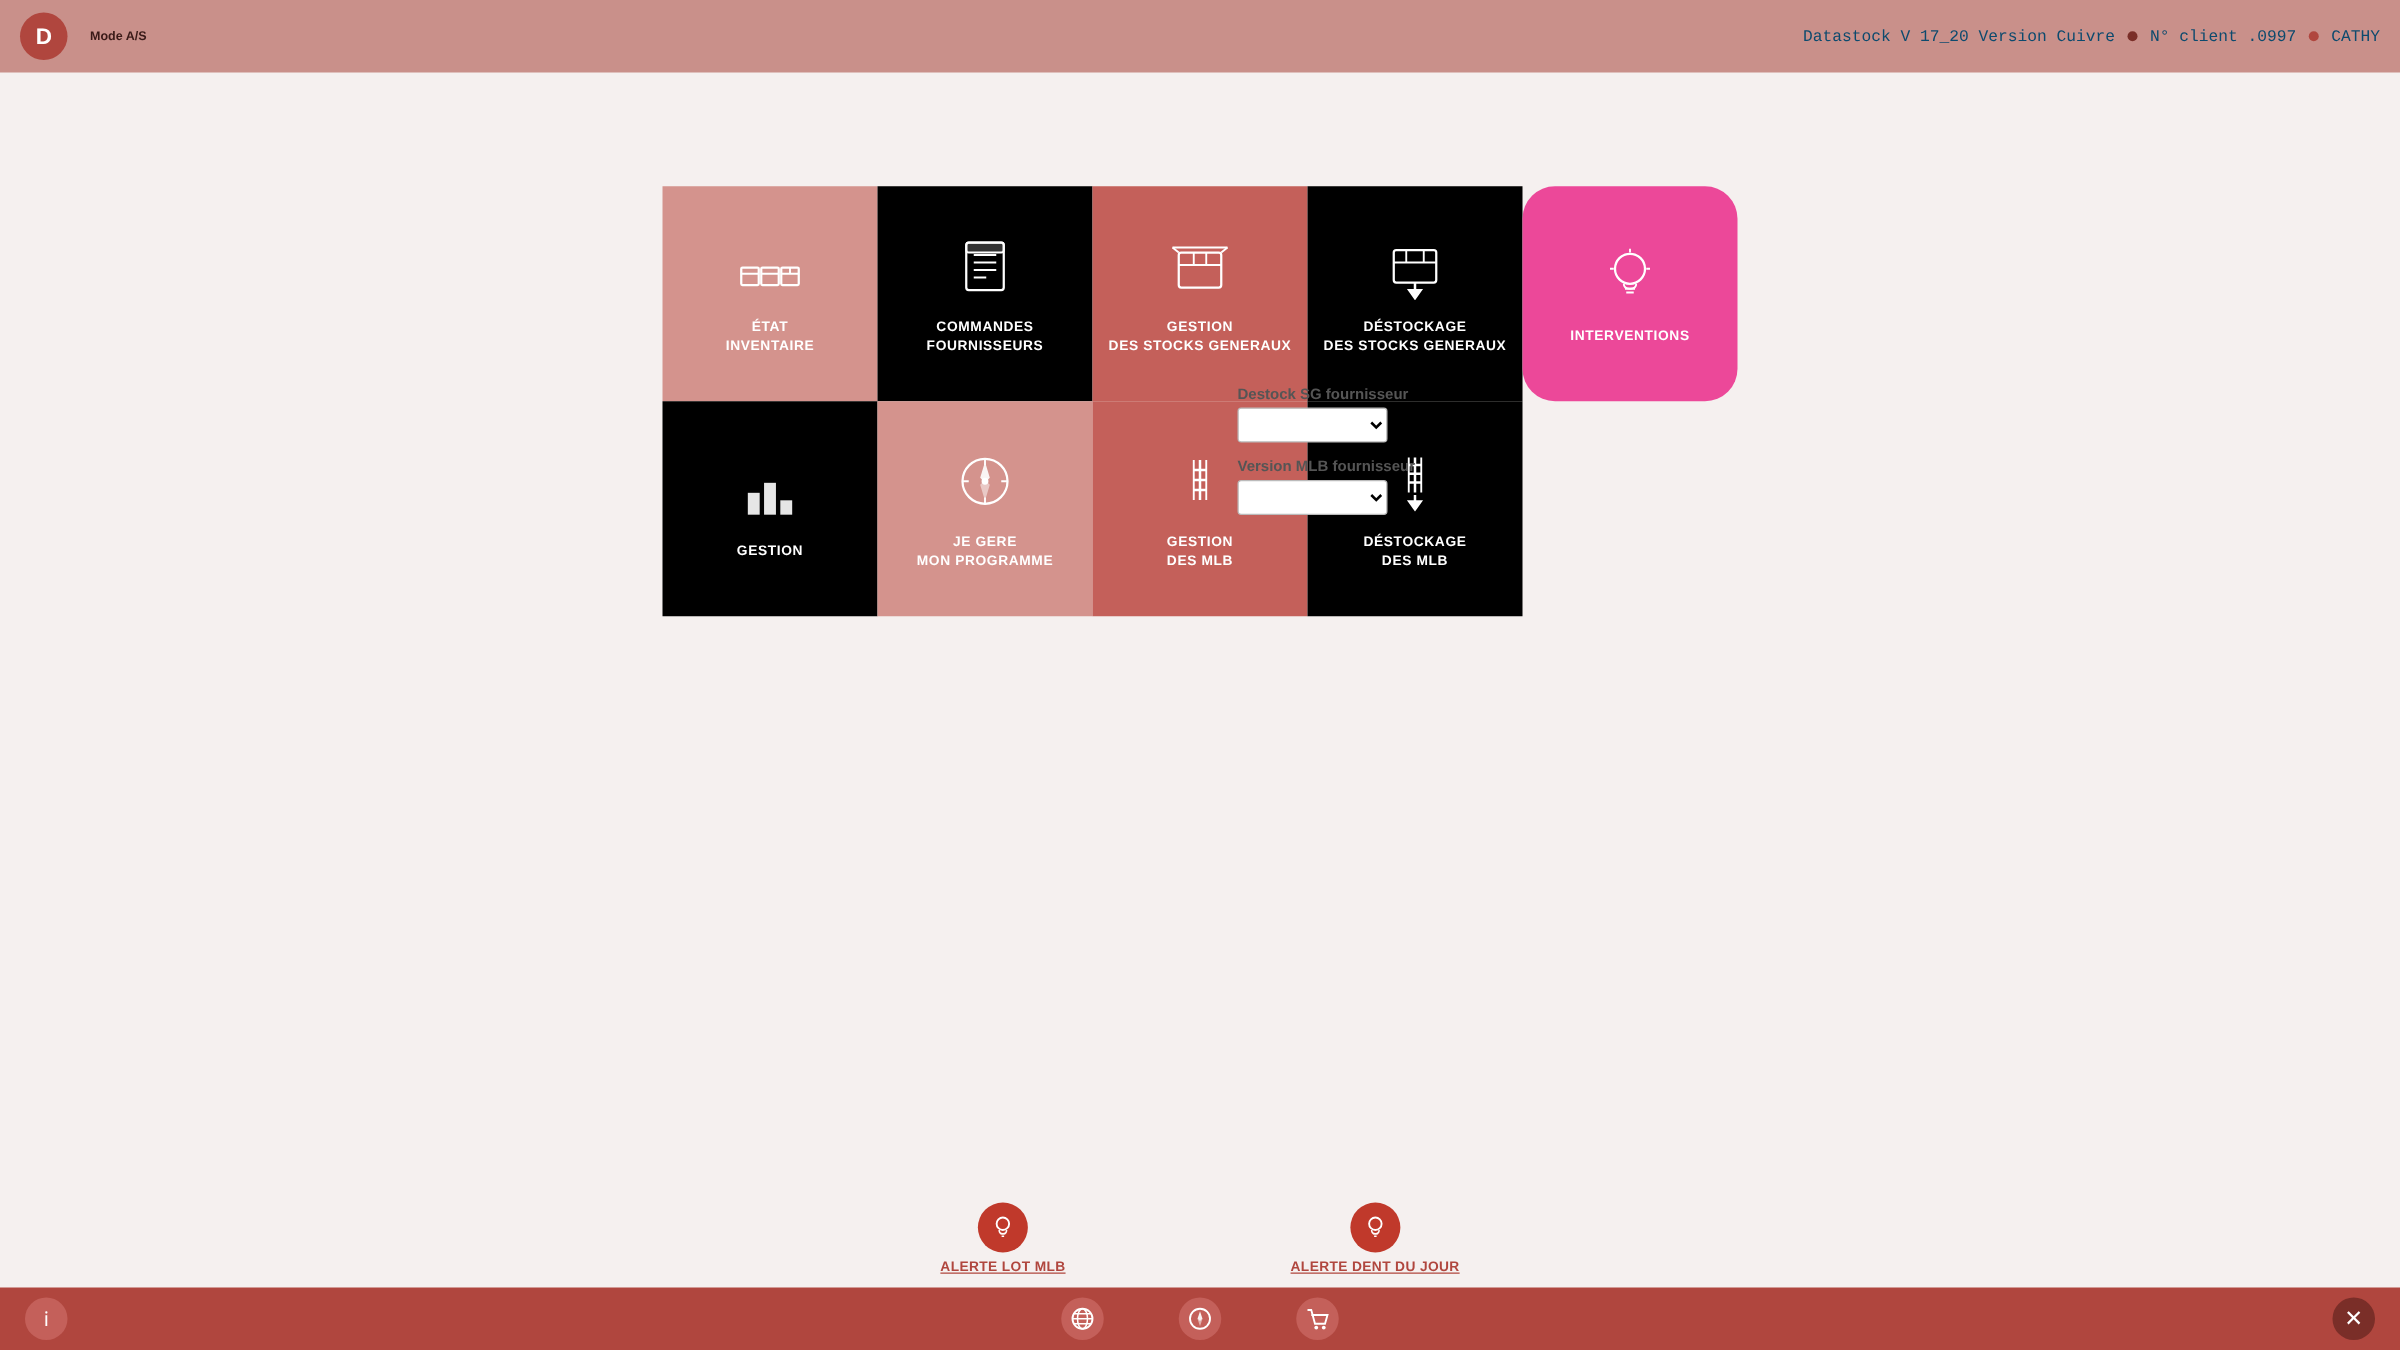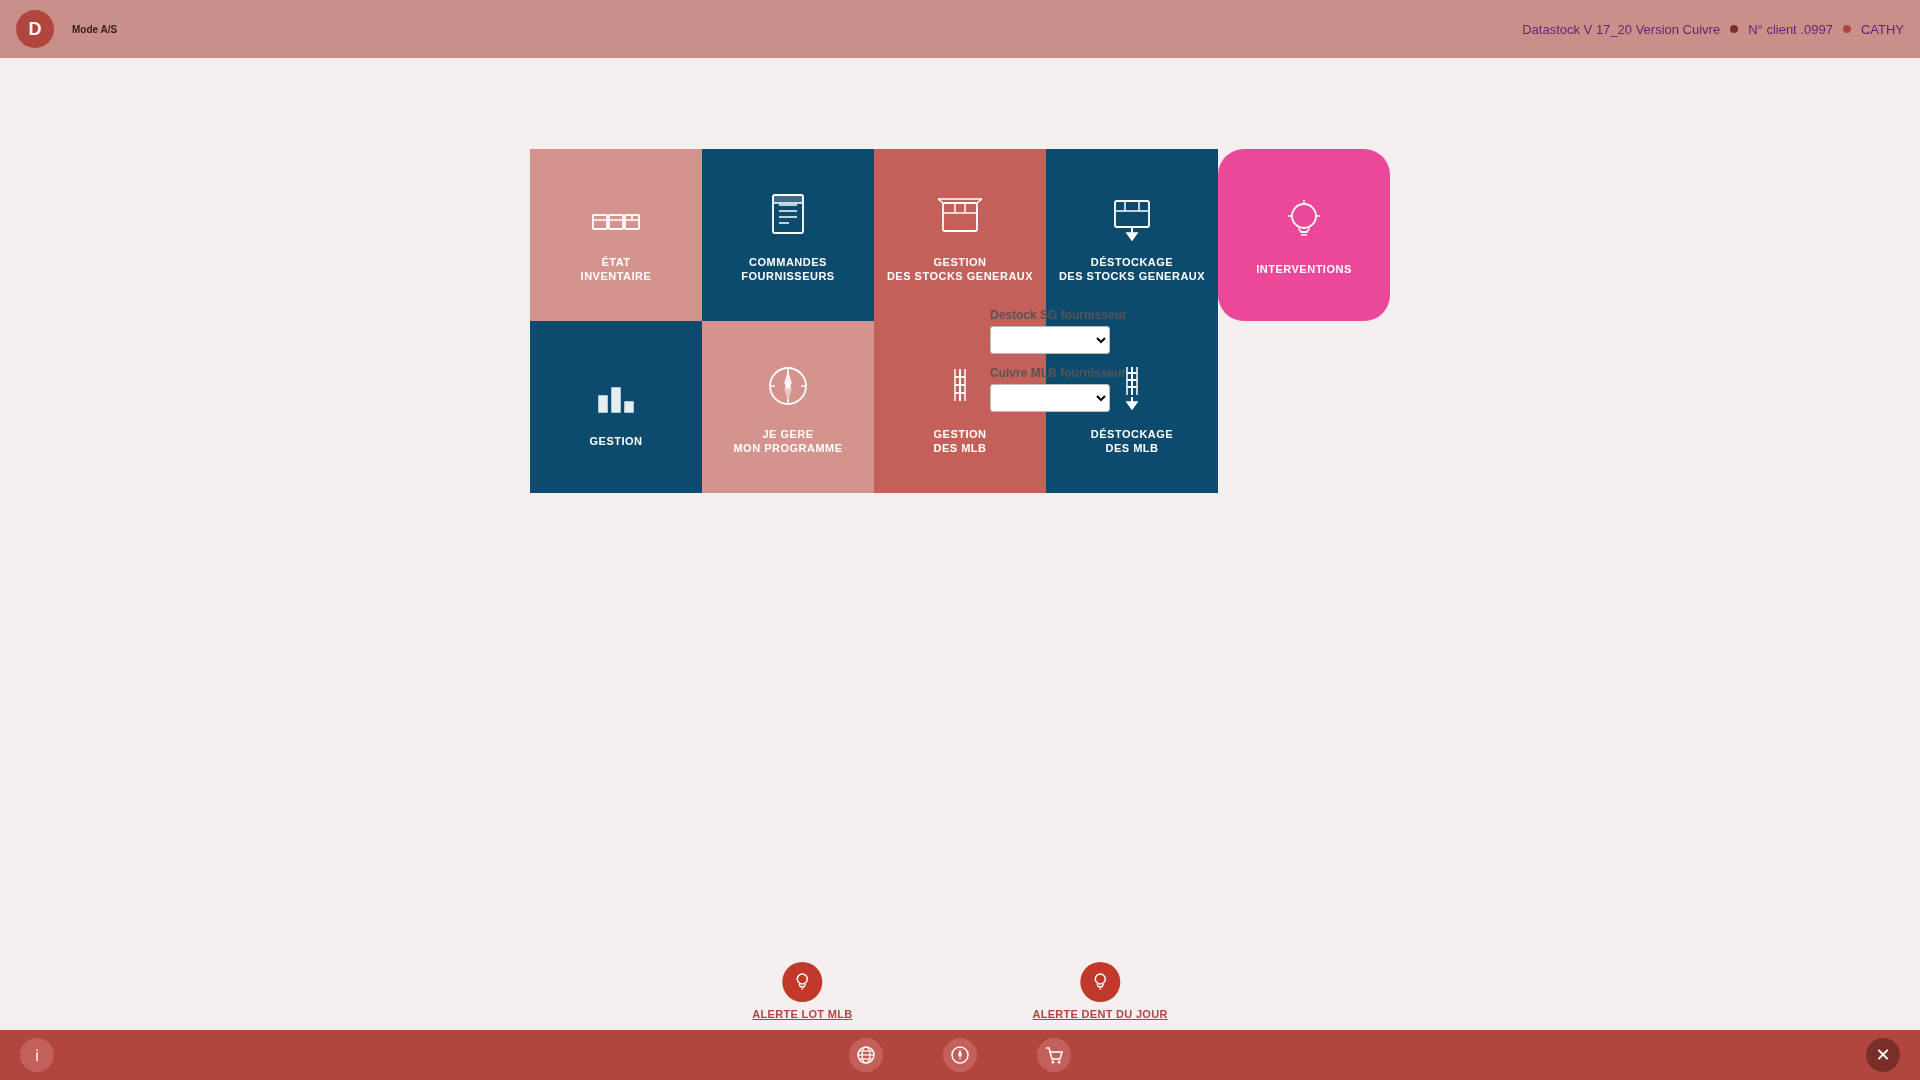--- a/index.html
+++ b/index.html
@@ -36,22 +36,23 @@
     #header-mode {
       color: #3a1a18;
       font-size: 10px;
       font-weight: 600;
     }
     #header-sep1 { flex: 1; }
     #header-info {
       display: flex;
       align-items: center;
       gap: 10px;
-      color: #701a75;
+      color: #0c4a6e;
       font-size: 13px;
+      font-family: Liberation Mono, monospace;
     }
     .dot {
       width: 8px;
       height: 8px;
       border-radius: 50%;
       display: inline-block;
     }
     .dot-dark { background-color: #7a2e28; }
     .dot-red { background-color: #b0463e; }
 
@@ -81,21 +82,21 @@
       align-items: center;
       justify-content: center;
       cursor: pointer;
       color: white;
       text-align: center;
       padding: 10px;
       gap: 8px;
     }
 
     .tile-pink { background-color: #d4938d; }
-    .tile-red { background-color: #0c4a6e; }
+    .tile-red { background-color: #000000; }
     .tile-light-red { background-color: #c4605a; }
     .tile-gray { background-color: #ec4899; border-radius: 26px; }
 
     .tile-label {
       font-size: 11px;
       font-weight: 700;
       letter-spacing: 0.5px;
       line-height: 1.3;
       text-transform: uppercase;
     }
@@ -407,21 +408,21 @@
   </div>
 
   <div id="side-panel">
     <div>
       <div class="destock-label">Destock SG fournisseur</div>
       <select class="destock-select">
         <option value=""></option>
       </select>
     </div>
     <div>
-      <div class="destock-label">Cuivre MLB fournisseur</div>
+      <div class="destock-label">Version MLB fournisseur</div>
       <select class="destock-select">
         <option value=""></option>
       </select>
     </div>
   </div>
 
 </div>
 
 <div id="alerts">
   <div class="alert-item">

